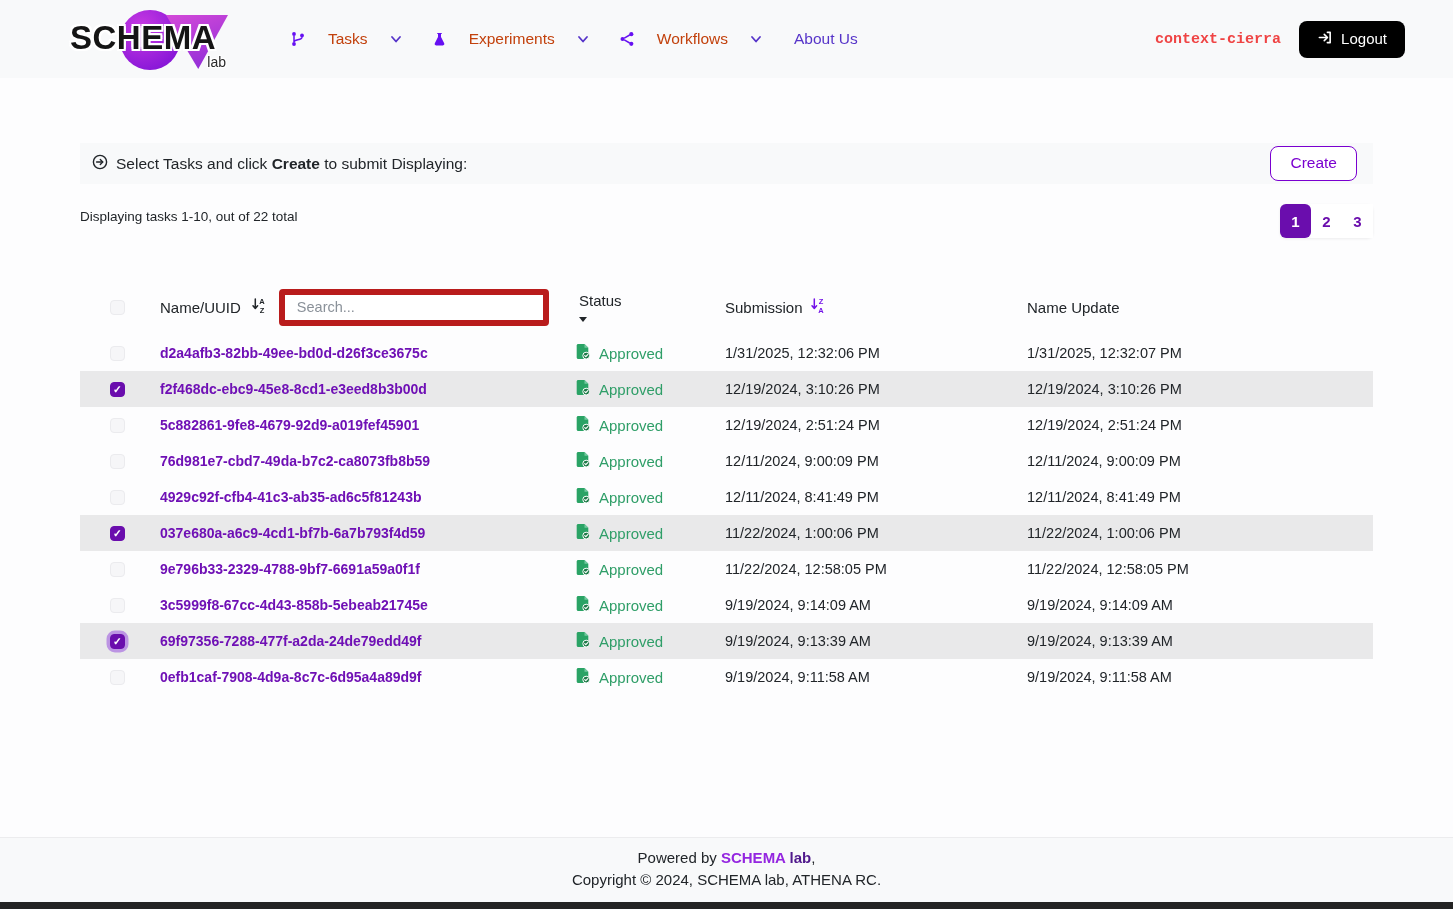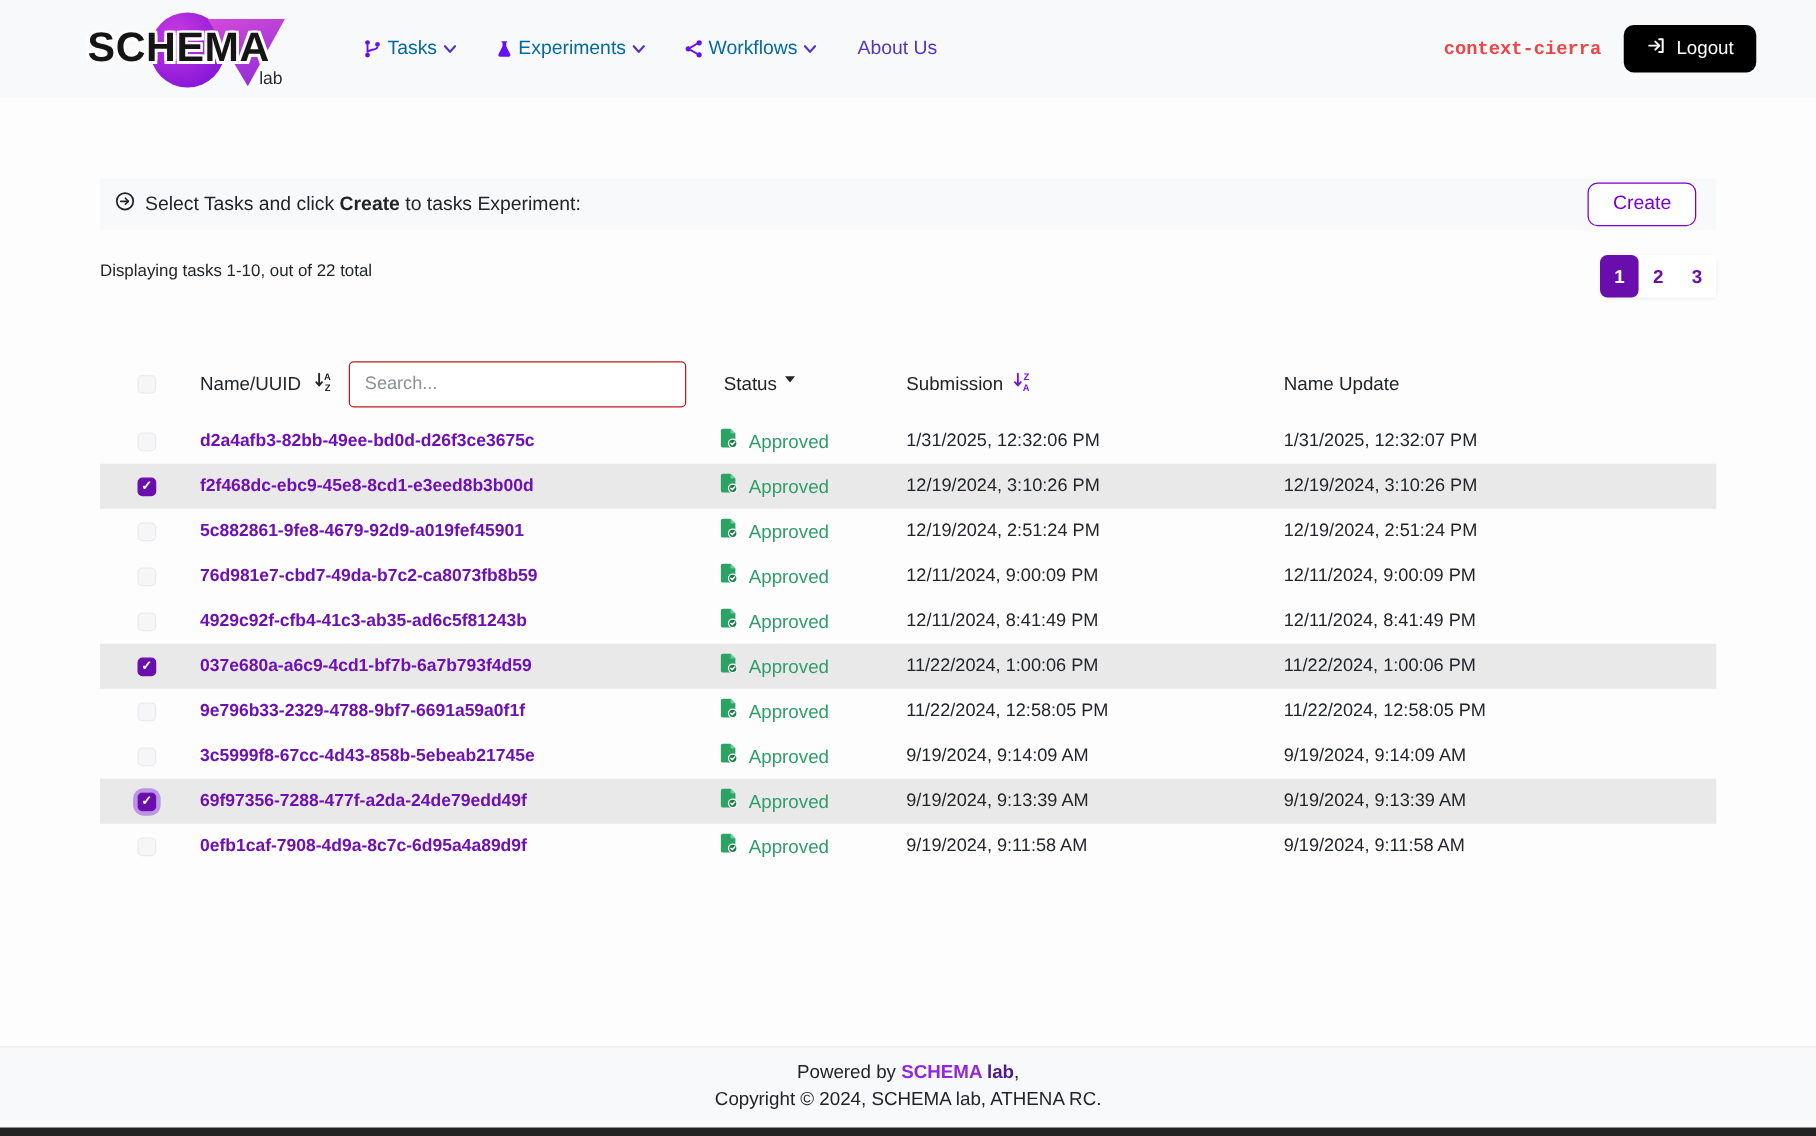--- a/index.html
+++ b/index.html
@@ -30,21 +30,21 @@
     position:absolute; left:0; top:11px; font-size:33px; font-weight:800; color:#151515;
     letter-spacing:.5px;
     text-shadow:-2px -2px 0 #fff, 2px -2px 0 #fff, -2px 2px 0 #fff, 2px 2px 0 #fff,
                  0 2px 0 #fff, 2px 0 0 #fff, 0 -2px 0 #fff, -2px 0 0 #fff;
   }
   .logo-sub { position:absolute; right:2px; bottom:0; font-size:14px; color:#2b2b2b;
     text-shadow:-1px -1px 0 #fff,1px -1px 0 #fff,-1px 1px 0 #fff,1px 1px 0 #fff; }
 
   .nav-links { display:flex; align-items:center; gap:30px; }
   .nav-item {
-    display:flex; align-items:center; gap:4px; color:#0369a1; font-size:15.5px; cursor:pointer;
+    display:flex; align-items:center; gap:22px; color:#c2410c; font-size:15.5px; cursor:pointer;
   }
   .nav-item svg { display:block; }
   .about-link { color:#5634c9; font-size:15.5px; margin-left:2px; cursor:pointer; }
 
   .nav-right { margin-left:auto; display:flex; align-items:center; gap:18px; }
   .username { font-weight:700; font-size:15px; color:#ef4444;font-family:Liberation Mono, monospace; }
   .logout-btn {
     display:flex; align-items:center; gap:8px; background:#000000; color:#fff;
     border:none; border-radius:8px; padding:9px 18px 10px; font-size:15px; cursor:pointer;
     font-family:inherit;
@@ -82,25 +82,25 @@
   .cb {
     width:15px; height:15px; border-radius:4px; background:#f6f6f8; border:1px solid #ebebee;
     display:flex; align-items:center; justify-content:center; cursor:pointer;
   }
   .cb.on { background:#6a0dad; border-color:#6a0dad; }
   .cb.on::after { content:"✓"; color:#fff; font-size:10.5px; font-weight:700; line-height:1; }
 
   .name-head { display:flex; align-items:center; gap:10px; padding-left:20px; }
   .head-label { font-size:15px; font-weight:400; color:#212529; white-space:nowrap; }
   .search-input {
-    width:270px; height:37px; border:1px solid #b91c1c; border-radius:4px;
+    width:270px; height:37px; border:6px solid #b91c1c; border-radius:4px;
     padding:0 12px; font-size:14.5px; font-family:inherit; color:#333; background:#fff; margin-left:2px;
   }
   .search-input::placeholder { color:#8a9199; }
-  .status-head { padding-left:24px; display:flex; gap:6px; cursor:pointer; }
+  .status-head { padding-left:24px; display:flex; gap:6px; cursor:pointer;flex-direction:column; }
   .caret-down { width:0; height:0; border-left:4.5px solid transparent; border-right:4.5px solid transparent; border-top:5px solid #212529; margin-top:2px; }
   .sub-head, .upd-head { display:flex; align-items:center; gap:7px; padding-left:0; }
 
   .row { height:36px; }
   .row.on { background:#e9e9ea; }
   .name-cell { padding-left:20px; }
   .uuid { color:#6f10b5; font-weight:700; font-size:14px; text-decoration:none; cursor:pointer; white-space:nowrap;text-align:center; }
   .status-cell { display:flex; align-items:center; gap:8px; padding-left:20px; }
   .status-text { color:#2f9e68; font-size:15px; }
   .time { font-size:14.5px; color:#212529; white-space:nowrap; }
@@ -197,21 +197,21 @@
 
 <div class="select-bar">
   <div class="select-msg">
     <span>
       <svg width="16" height="16" viewBox="0 0 16 16" fill="none" stroke="#212529" stroke-width="1.4" stroke-linecap="round" stroke-linejoin="round">
           <circle cx="8" cy="8" r="6.6"></circle>
           <path d="M4.6 8h6"></path>
           <path d="M8.3 5.6 L10.7 8 L8.3 10.4"></path>
         </svg>
     </span>
-    <span><span>Select Tasks and click </span><b>Create</b><span> to tasks Experiment:</span></span>
+    <span><span>Select Tasks and click </span><b>Create</b><span> to submit Displaying:</span></span>
   </div>
   <button class="create-btn">Create</button>
 </div>
 
 <div class="summary-row">
   <span class="summary-text">Displaying tasks 1-10, out of 22 total</span>
   <div class="pagination">
 
       <div class="page on">1</div>
 

